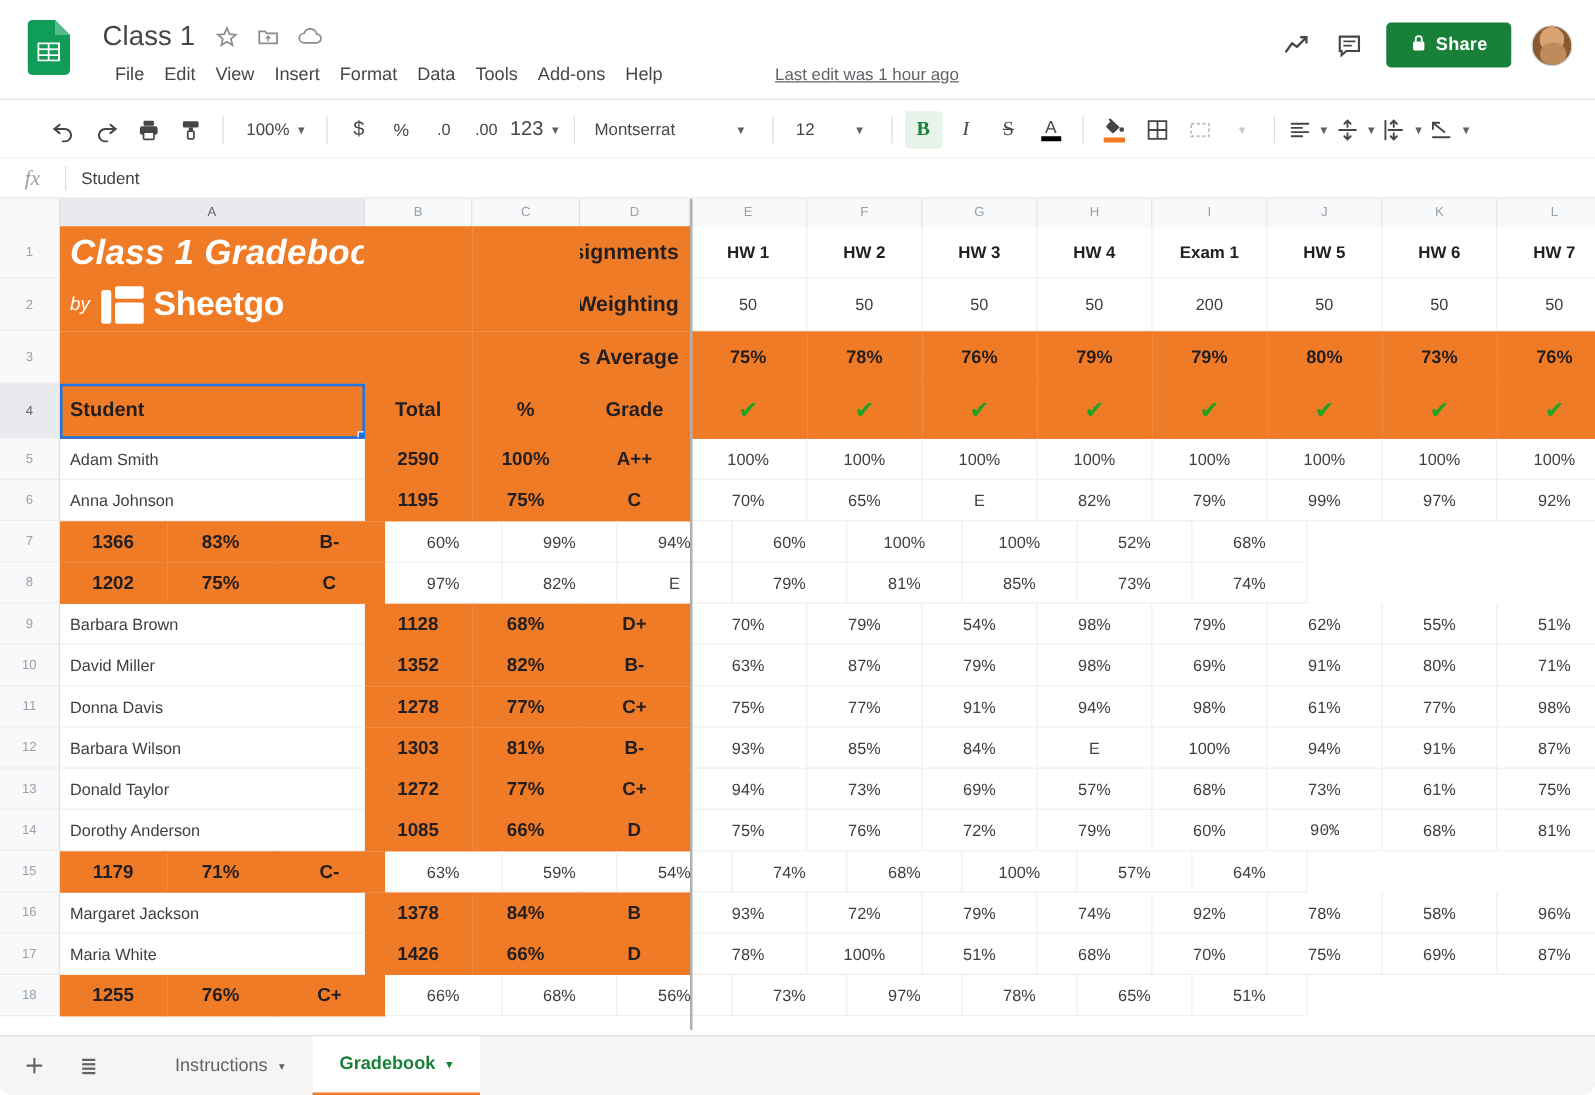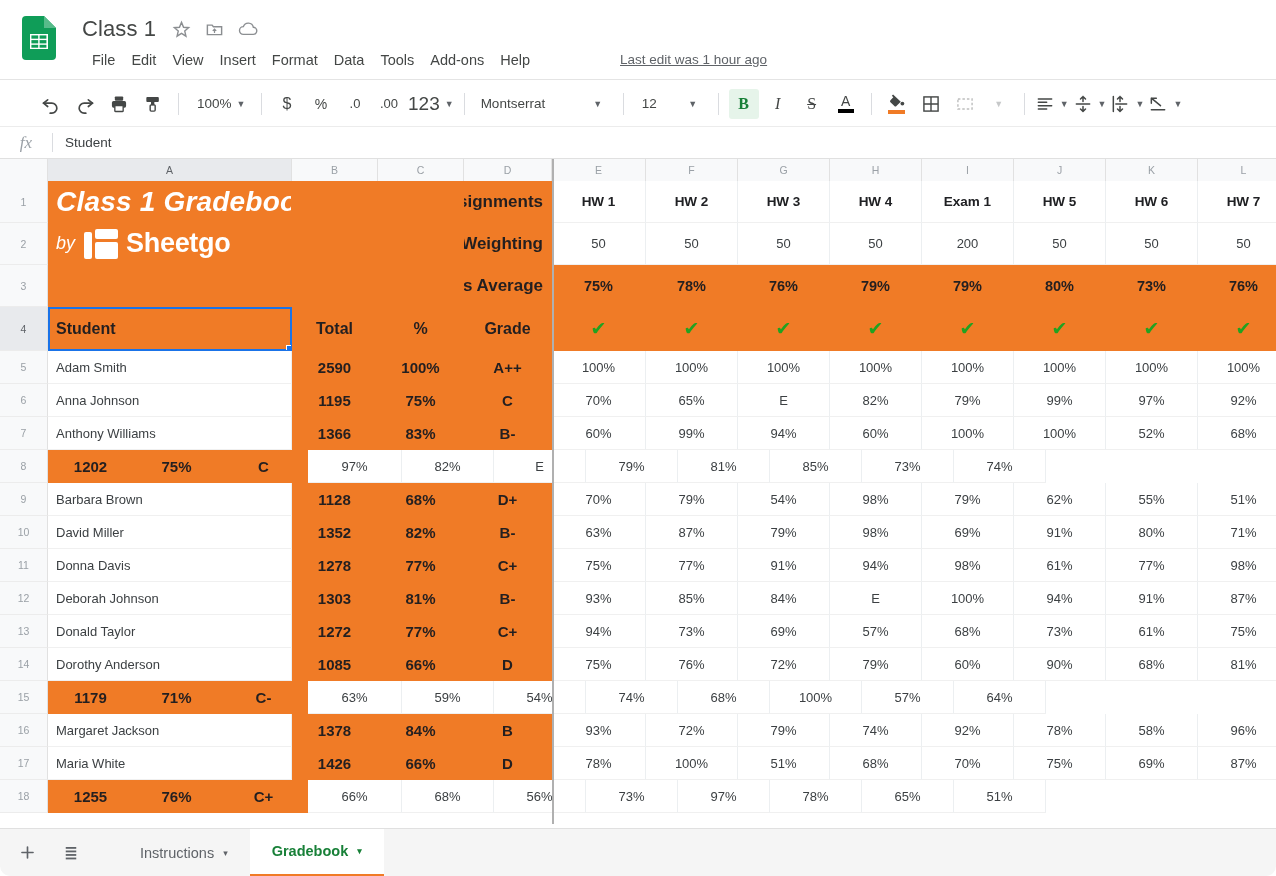--- a/index.html
+++ b/index.html
@@ -174,21 +174,21 @@
   .gcell { font-size: 13px; color: #3c4043; }
   .sel-cell { outline: 2px solid #1a73e8; outline-offset: -2px; position: relative; z-index: 5; }
   .sel-cell::after {
     content: ""; position: absolute; right: -4px; bottom: -4px;
     width: 7px; height: 7px; background: #1a73e8;
     border: 1px solid #fff;
   }
   .check { font-size: 19px; color: #21a221; line-height: 1; }
 
   .byrow { display: flex; align-items: center; gap: 9px; }
-  .by-word { font-size: 18px; color: #ffffff; font-style: italic; }
+  .by-word { font-size: 15px; color: #ffffff; font-style: italic; }
   .sg-logo { display: flex; align-items: center; gap: 8px; }
   .sg-mark { position: relative; width: 34px; height: 30px; }
   .sg-bar { position: absolute; left: 0; top: 3px; width: 8px; height: 27px; background: #fff; border-radius: 2px; }
   .sg-top { position: absolute; left: 11px; top: 0px; width: 23px; height: 10px; background: #fff; border-radius: 2px; }
   .sg-bot { position: absolute; left: 11px; top: 13px; width: 23px; height: 17px; background: #fff; border-radius: 2px; }
   .sg-name { font-size: 27px; font-weight: bold; color: #fff; letter-spacing: -0.3px; }
 
   
   .freeze-line {
     position: absolute; left: 552px; top: 0;
@@ -270,20 +270,44 @@
       <div class="mi">Insert</div>
       <div class="mi">Format</div>
       <div class="mi">Data</div>
       <div class="mi">Tools</div>
       <div class="mi">Add-ons</div>
       <div class="mi">Help</div>
     </div>
 
     <div class="lastedit">Last edit was 1 hour ago</div>
 
+    <div class="tb-right">
+      <div class="icon-btn">
+        <svg width="23" height="23" viewBox="0 0 24 24" fill="none" stroke="#444746" stroke-width="1.9" stroke-linecap="round" stroke-linejoin="round">
+          <polyline points="3,17 8,10 12,13 20,5"></polyline>
+          <polyline points="15.5,5 20,5 20,9.5"></polyline>
+        </svg>
+      </div>
+      <div class="icon-btn">
+        <svg width="23" height="23" viewBox="0 0 24 24" fill="none" stroke="#444746" stroke-width="1.8">
+          <path d="M4 4.5h16v12H9.5L5.5 20v-3.5H4z"></path>
+          <path d="M7 8.5h10M7 12h7" stroke-width="1.5"></path>
+        </svg>
+      </div>
+      <div class="share-btn">
+        <span>
+          <svg width="14" height="15" viewBox="0 0 14 16" fill="none" stroke="#fff" stroke-width="1.6">
+            <rect x="2.2" y="6.6" width="9.6" height="7.6" rx="1.2" fill="#fff" stroke="none"></rect>
+            <path d="M4.4 6.6V4.6a2.6 2.6 0 0 1 5.2 0v2"></path>
+          </svg>
+        </span>
+        <span>Share</span>
+      </div>
+      <div class="avatar"></div>
+    </div>
   </div>
 
   <div class="toolbar">
     <div style="width:34px"></div>
     <div class="tbi">
       <svg width="20" height="20" viewBox="0 0 24 24" fill="none" stroke="#444746" stroke-width="2" stroke-linecap="round" stroke-linejoin="round">
         <polyline points="8,7 3,11 8,15"></polyline>
           <path d="M3 11h10a6 6 0 0 1 0 12h-2"></path>
       </svg>
     </div>
@@ -311,21 +335,21 @@
     <div class="tbi zoom-box">
       <span>100%</span>
       <span class="caret">▼</span>
     </div>
     <div class="tbsep"></div>
     <div class="tbi" style="font-size:16px">$</div>
     <div class="tbi" style="font-size:14px">%</div>
     <div class="tbi" style="font-size:13px">.0</div>
     <div class="tbi" style="font-size:13px">.00</div>
     <div class="tbi">
-      <span style="font-size:19px">123</span>
+      <span style="font-size:16px">123</span>
       <span class="caret">▼</span>
     </div>
     <div class="tbsep"></div>
     <div class="tbi font-box">
       <span>Montserrat</span>
     </div>
     <div class="tbi">
         <span class="caret" style="margin:0">▼</span>
       </div>
     <div class="tbsep"></div>
@@ -650,23 +674,20 @@
             </div>
             <div class="cell c" style="width: 92px; flex: 0 0 92px; height: 33px;">
               <span class="gcell">97%</span>
             </div>
             <div class="cell c" style="width: 92px; flex: 0 0 92px; height: 33px;">
               <span class="gcell">92%</span>
             </div>
           </div>
           <div class="row" style="height: 33px;">
             <div class="rh" style="height: 33px;">7</div>
-            <div class="cell l" style="width: 244px; flex: 0 0 244px; height: 33px;">
-              <span class="gcell">Anthony Williams</span>
-            </div>
             <div class="cell c org" style="width: 86px; flex: 0 0 86px; height: 33px;">
               <span class="datanum">1366</span>
             </div>
             <div class="cell c org" style="width: 86px; flex: 0 0 86px; height: 33px;">
               <span class="datanum">83%</span>
             </div>
             <div class="cell c org" style="width: 88px; flex: 0 0 88px; height: 33px;">
               <span class="datanum">B-</span>
             </div>
             <div class="cell c" style="width: 94px; flex: 0 0 94px; height: 33px;">
@@ -843,21 +864,21 @@
             <div class="cell c" style="width: 92px; flex: 0 0 92px; height: 33px;">
               <span class="gcell">77%</span>
             </div>
             <div class="cell c" style="width: 92px; flex: 0 0 92px; height: 33px;">
               <span class="gcell">98%</span>
             </div>
           </div>
           <div class="row" style="height: 33px;">
             <div class="rh" style="height: 33px;">12</div>
             <div class="cell l" style="width: 244px; flex: 0 0 244px; height: 33px;">
-              <span class="gcell">Deborah Johnson</span>
+              <span class="gcell">Barbara Wilson</span>
             </div>
             <div class="cell c org" style="width: 86px; flex: 0 0 86px; height: 33px;">
               <span class="datanum">1303</span>
             </div>
             <div class="cell c org" style="width: 86px; flex: 0 0 86px; height: 33px;">
               <span class="datanum">81%</span>
             </div>
             <div class="cell c org" style="width: 88px; flex: 0 0 88px; height: 33px;">
               <span class="datanum">B-</span>
             </div>
@@ -947,21 +968,21 @@
             </div>
             <div class="cell c" style="width: 92px; flex: 0 0 92px; height: 33px;">
               <span class="gcell">72%</span>
             </div>
             <div class="cell c" style="width: 92px; flex: 0 0 92px; height: 33px;">
               <span class="gcell">79%</span>
             </div>
             <div class="cell c" style="width: 92px; flex: 0 0 92px; height: 33px;">
               <span class="gcell">60%</span>
             </div>
-            <div class="cell c" style="width: 92px; flex: 0 0 92px; height: 33px;">
+            <div class="cell c" style="width: 92px; flex: 0 0 92px; height: 33px; font-family: Liberation Mono, monospace;">
               <span class="gcell">90%</span>
             </div>
             <div class="cell c" style="width: 92px; flex: 0 0 92px; height: 33px;">
               <span class="gcell">68%</span>
             </div>
             <div class="cell c" style="width: 92px; flex: 0 0 92px; height: 33px;">
               <span class="gcell">81%</span>
             </div>
           </div>
           <div class="row" style="height: 33px;">

